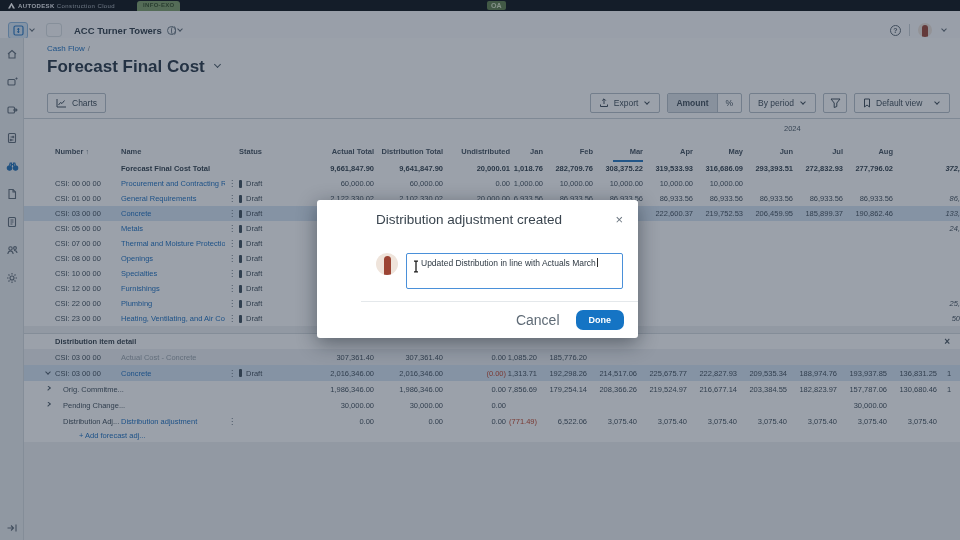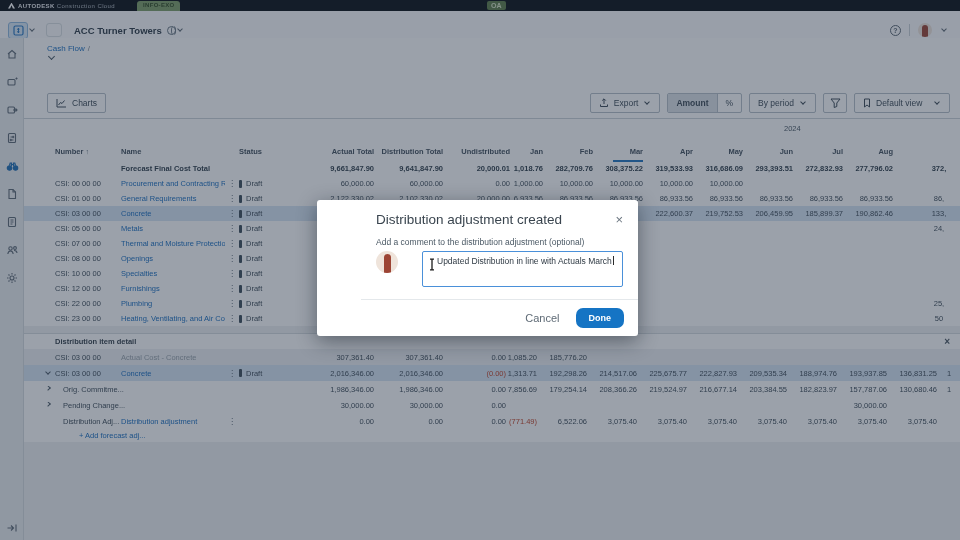--- a/index.html
+++ b/index.html
@@ -73,21 +73,21 @@
   .trow.sel{background:#d7e5f4;}
   .trow.tot{font-weight:700;color:#2f3e4a;}
   .trow.tot .nm{overflow:visible;}
   .nm{white-space:nowrap;overflow:hidden;}
   .link{color:#1b6fc0;}
   .kb{color:#5a6875;font-size:8px;text-align:center;}
   .st{display:flex;align-items:center;gap:4px;}
   .flag{width:3px;height:8px;background:#3d4e5a;border-radius:1px;flex:none;}
   .neg{color:#c2452a;}
   .muted, .muted .nm{color:#99a2ab;}
-  .sepc{text-align:center;padding-left:25px;}
+  .sepc{text-align:right;padding-left:25px;font-style:italic;}
   
   .detail{margin-top:7px;background:#fff;border-top:1px solid #d5dade;}
   .dhead{height:15px;display:flex;align-items:center;padding:0 10px 0 31px;font-size:7.5px;font-weight:700;color:#333f49;}
   .dclose{margin-left:auto;font-size:10px;color:#4a5661;line-height:1;}
   .drow{display:grid;grid-template-columns:31px 66px 104px 14px 56px 79px 69px 63px 31px repeat(8,50px) 1fr;
     height:16px;align-items:center;font-size:7.5px;color:#3f4d59;background:#fff;}
   .drow.sel{background:#d7e5f4;}
   .drow.gray{background:#eef1f4;}
   .pad{display:flex;justify-content:flex-end;padding-right:3px;color:#4a5966;}
   .pad .chev{width:4px;height:4px;}
@@ -97,29 +97,29 @@
   .addrow{height:13px;display:flex;align-items:center;padding-left:55px;font-size:7.5px;background:#fff;}
   
   .dim{position:absolute;inset:0;background:rgba(33,47,66,0.45);z-index:20;}
   .modal{position:absolute;left:317px;top:200px;width:321px;z-index:30;background:#fff;border-radius:3px;
     box-shadow:0 5px 20px rgba(10,20,30,.45);padding-left:44px;}
   .mhead{display:flex;align-items:flex-start;padding:12px 12px 4px 15px;}
   .mtitle{font-size:13.5px;color:#39444e;}
   .mclose{margin-left:auto;font-size:13px;color:#6b7680;line-height:1;padding:1px 3px;}
   .mbody{padding:6px 15px 12px;}
   .mprompt{font-size:8.5px;color:#4a5864;}
-  .crow{display:flex;gap:24px;margin-top:4px;align-items:flex-start;}
+  .crow{display:flex;gap:8px;margin-top:16px;align-items:flex-start;}
   .mavatar{width:22px;height:22px;border-radius:50%;background:#efe4db;overflow:hidden;position:relative;flex:none;}
   .mavatar::after{content:"";position:absolute;left:8px;top:3px;width:7px;height:19px;background:#9c4434;border-radius:4px 4px 0 0;}
   .cinput{flex:1;height:36px;border:1.5px solid #4a90d9;border-radius:2px;padding:4px 6px 4px 14px;
     font-size:8.5px;color:#2f3a44;position:relative;background:#fff;}
   .caret{display:inline-block;width:1px;height:9px;background:#2b2b2b;vertical-align:-1px;margin-left:1px;}
   .ibeam{position:absolute;left:5px;top:6px;}
   .mfoot{border-top:1px solid #e4e8eb;padding:8px 14px;display:flex;justify-content:flex-end;align-items:center;gap:16px;}
-  .cancel{font-size:11px;color:#5f6b76;}
+  .cancel{font-size:14px;color:#5f6b76;}
   .done{background:#1574c4;color:#fff;font-size:9px;font-weight:600;padding:5px 13px;border-radius:7px;}
 </style>
 </head>
 <body>
 
 <div id="screen">
 
   <div class="topbar">
     <div class="brand">
       <div class="alogo"></div>
@@ -210,20 +210,21 @@
       <svg width="12" height="12" viewBox="0 0 12 12" fill="none" stroke="currentColor" stroke-width="1.1">
           <path d="M1.5 6h6M5 3.5 7.5 6 5 8.5M10 2.5v7"></path>
         </svg>
     </div>
   </div>
 
   <div class="main">
     <div class="pagehead">
       <div class="crumb"><span class="link">Cash Flow</span><span class="sl">/</span></div>
       <div class="ptitle">
+          <span>Forecast Final Cost</span>
           <span class="chev"></span>
         </div>
     </div>
 
     <div class="toolrow">
       <div class="tbtn chartsbtn">
         <svg width="11" height="10" viewBox="0 0 11 10" fill="none" stroke="#3c4a56" stroke-width="1">
             <path d="M1 1v8h9M2.5 7l2-2.5 1.5 1L8.5 2.5"></path>
           </svg>
         <span>Charts</span>
@@ -648,21 +649,20 @@
   </div>
 
   <div class="dim"></div>
 
   <div class="modal">
     <div class="mhead">
       <div class="mtitle">Distribution adjustment created</div>
       <div class="mclose">×</div>
     </div>
     <div class="mbody">
-      <div class="mprompt">Add a comment to the distribution adjustment (optional)</div>
       <div class="crow">
         <div class="mavatar"></div>
         <div class="cinput">
           <svg class="ibeam" width="8" height="13" viewBox="0 0 8 13">
             <path d="M2 1.2h4M4 1.2v10.6M2 11.8h4" stroke="#1c1c1c" stroke-width="1.3" fill="none"></path>
           </svg>
           <span>Updated Distribution in line with Actuals March</span><span class="caret"></span>
         </div>
       </div>
     </div>

